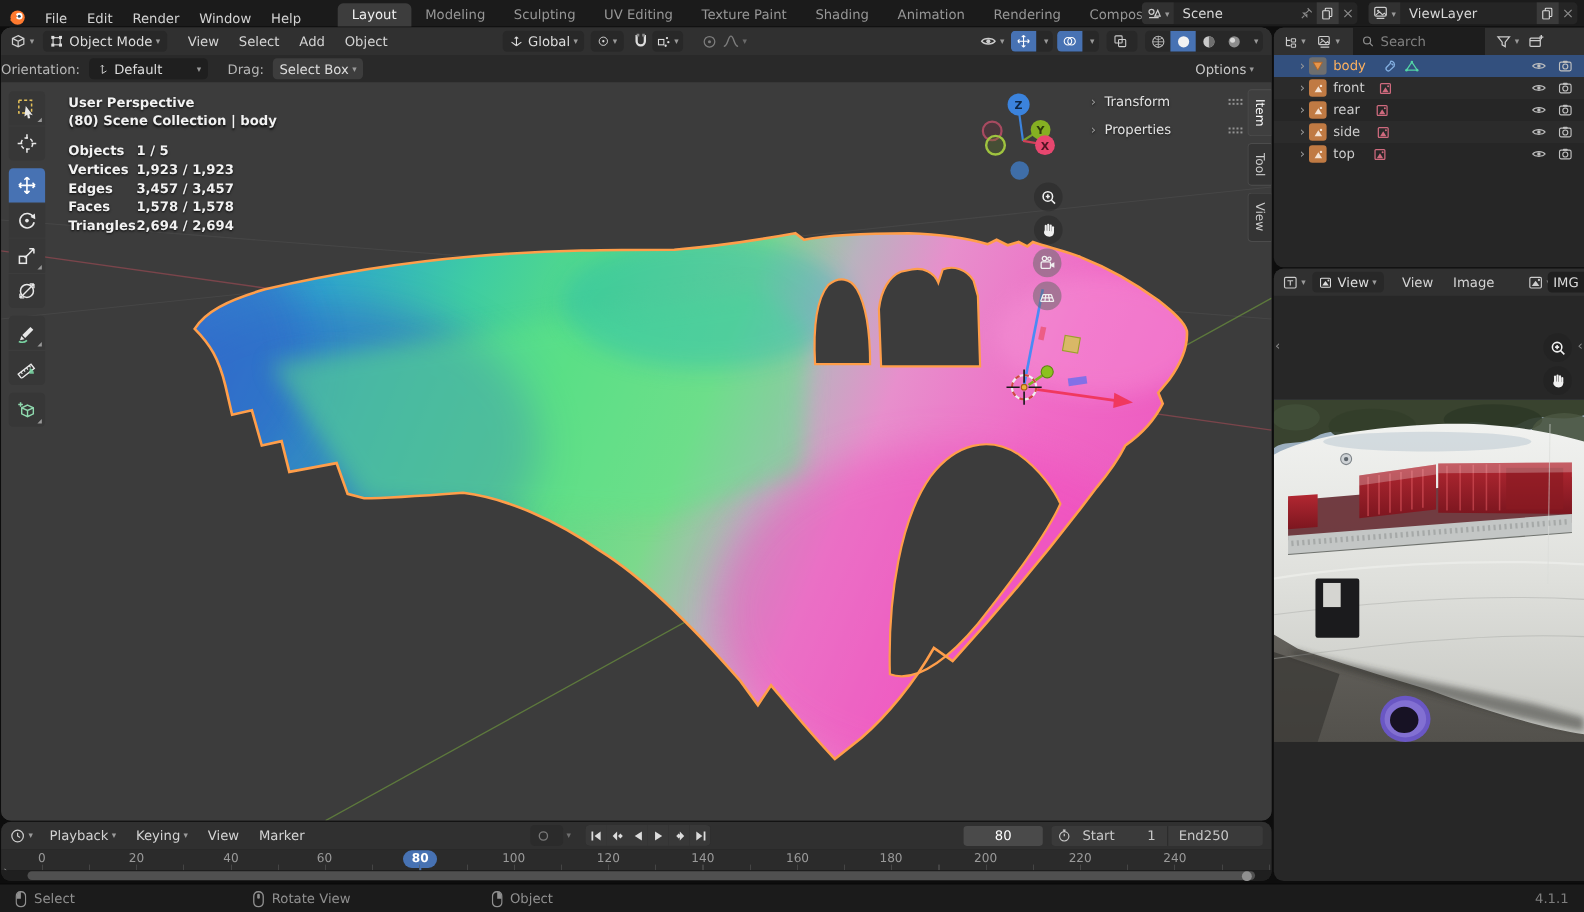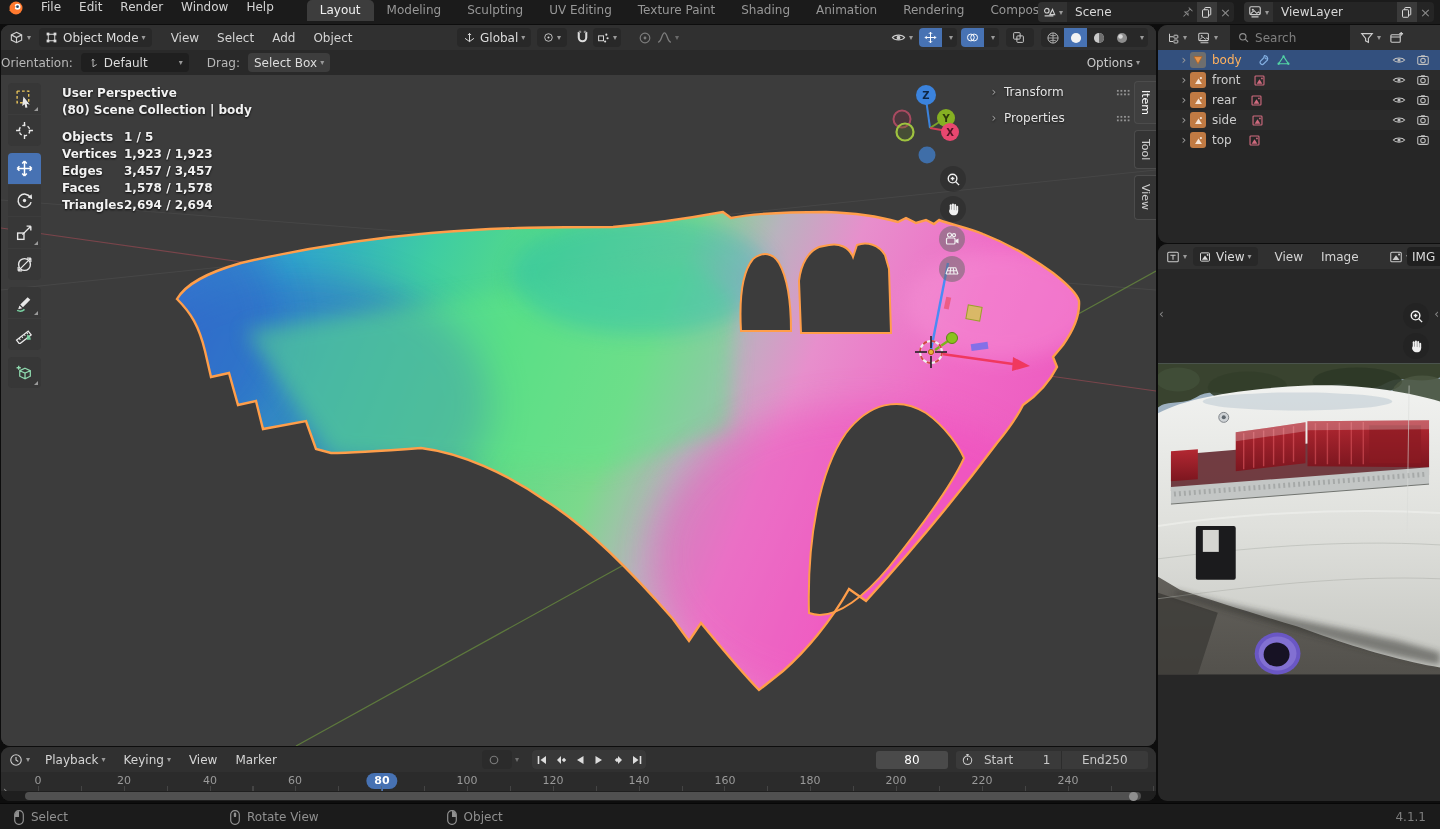--- a/index.html
+++ b/index.html
@@ -6,21 +6,21 @@
   .app{position:relative;width:1440px;height:829px;overflow:hidden;
        font-family:"DejaVu Sans","Liberation Sans",sans-serif;font-size:12px;color:#c8c8c8;
        background:#0d0d0d;}
   .abs{position:absolute;}
   .row{display:flex;align-items:center;}
   .dd{font-size:8px;color:#9a9a9a;margin-left:3px;}
   .menu-item{padding:0 9px;color:#d4d4d4;cursor:default;}
   svg{display:block;}
 
   
-  .topbar{left:0;top:0;width:1440px;height:24px;background:#1b1b1b;display:flex;align-items:flex-start;}
+  .topbar{left:0;top:0;width:1440px;height:24px;background:#1b1b1b;display:flex;align-items:flex-end;}
   .ws-tab{padding:3px 13px 4px;color:#979797;border-radius:5px 5px 0 0;white-space:nowrap;}
   .ws-tab.active{background:#3d3d3d;color:#f0f0f0;}
   .id-widget{display:flex;align-items:center;height:20px;background:#252525;border-radius:4px;overflow:hidden;}
   .id-widget .icon-cell{background:#313131;height:100%;display:flex;align-items:center;padding:0 4px;}
   .id-widget .name-cell{padding:0 8px;color:#d8d8d8;flex:1;white-space:nowrap;overflow:hidden;}
   .id-widget .tool-cell{display:flex;align-items:center;padding:0 3px;color:#8a8a8a;}
   .id-widget .copy-cell{background:#3a3a3a;height:100%;display:flex;align-items:center;padding:0 4px;}
 
   
   .editor{background:#2d2d2d;border-radius:9px;overflow:hidden;}
@@ -935,21 +935,21 @@
           <svg width="13" height="13" viewBox="0 0 16 16">
               <circle cx="8" cy="9" r="5.2" fill="none" stroke="#ccc" stroke-width="1.3"></circle>
               <path d="M8,6 V9 M6.5,2 h3 M8,2 v2" stroke="#ccc" stroke-width="1.3"></path>
             </svg>
         </span>
         <span style="flex:1;display:flex;justify-content:space-between;padding:0 10px">
           <span>Start</span>
             <span>1</span>
         </span>
         <span style="width:1px;height:18px;background:#2c2c2c"></span>
-        <span style="flex:1;display:flex;justify-content:center;padding:0 10px">
+        <span style="flex:1;display:flex;justify-content:flex-start;padding:0 10px">
           <span>End</span>
             <span>250</span>
         </span>
       </span>
     </div>
 
     <div class="ruler">
       <span class="abs" style="left:2px;top:12px;color:#8a8a8a">›</span>
       <span class="tick" style="left:37px">0</span>
       <span class="tick" style="left:123px">20</span>

